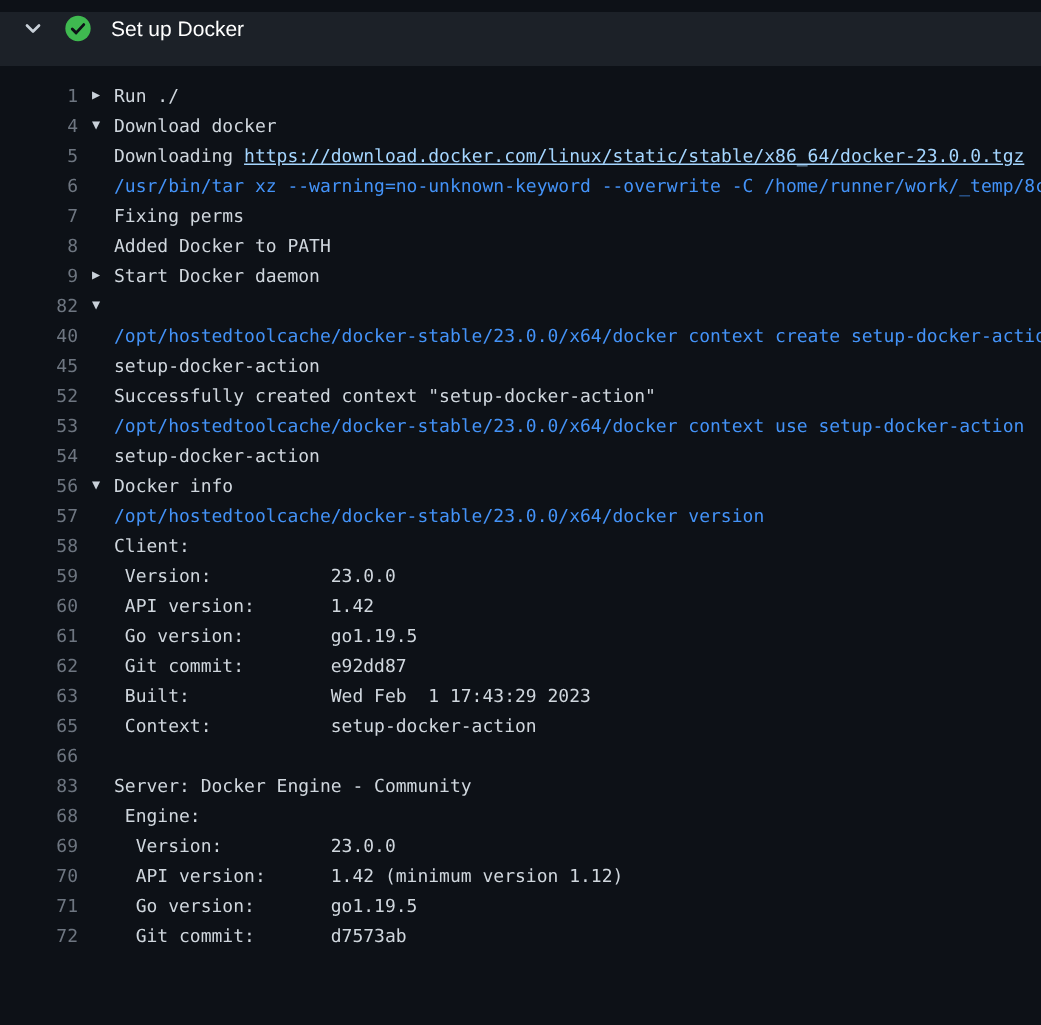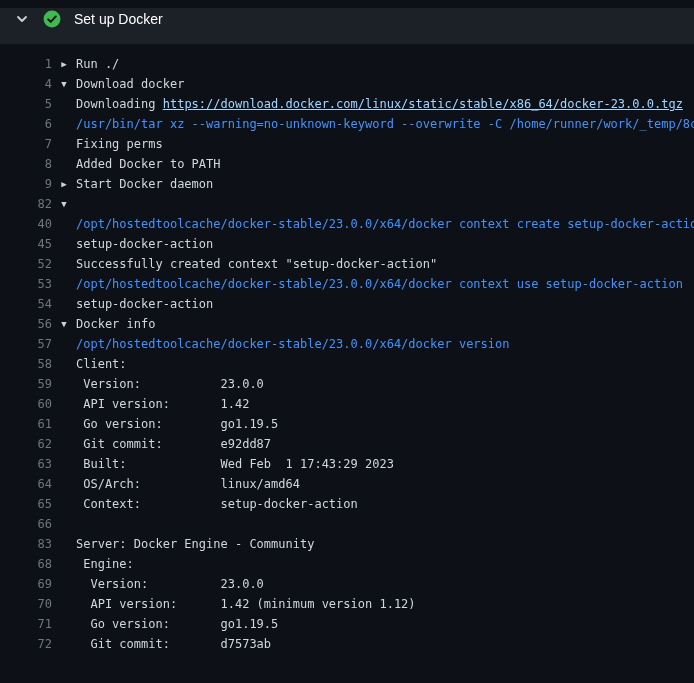--- a/index.html
+++ b/index.html
@@ -87,21 +87,20 @@
       <div class="row"><span class="num">53</span><span class="arrow"></span><span class="content"><span class="seg-command">/opt/hostedtoolcache/docker-stable/23.0.0/x64/docker context use setup-docker-action</span></span></div>
       <div class="row"><span class="num">54</span><span class="arrow"></span><span class="content"><span class="seg-plain">setup-docker-action</span></span></div>
       <div class="row"><span class="num">56</span><span class="arrow">▼</span><span class="content"><span class="seg-plain">Docker info</span></span></div>
       <div class="row"><span class="num">57</span><span class="arrow"></span><span class="content"><span class="seg-command">/opt/hostedtoolcache/docker-stable/23.0.0/x64/docker version</span></span></div>
       <div class="row"><span class="num">58</span><span class="arrow"></span><span class="content"><span class="seg-plain">Client:</span></span></div>
       <div class="row"><span class="num">59</span><span class="arrow"></span><span class="content"><span class="seg-plain"> Version:           23.0.0</span></span></div>
       <div class="row"><span class="num">60</span><span class="arrow"></span><span class="content"><span class="seg-plain"> API version:       1.42</span></span></div>
       <div class="row"><span class="num">61</span><span class="arrow"></span><span class="content"><span class="seg-plain"> Go version:        go1.19.5</span></span></div>
       <div class="row"><span class="num">62</span><span class="arrow"></span><span class="content"><span class="seg-plain"> Git commit:        e92dd87</span></span></div>
       <div class="row"><span class="num">63</span><span class="arrow"></span><span class="content"><span class="seg-plain"> Built:             Wed Feb  1 17:43:29 2023</span></span></div>
-      <div class="row"><span class="num">64</span><span class="arrow"></span><span class="content"><span class="seg-plain"> OS/Arch:           linux/amd64</span></span></div>
       <div class="row"><span class="num">65</span><span class="arrow"></span><span class="content"><span class="seg-plain"> Context:           setup-docker-action</span></span></div>
       <div class="row"><span class="num">66</span><span class="arrow"></span><span class="content"></span></div>
       <div class="row"><span class="num">83</span><span class="arrow"></span><span class="content"><span class="seg-plain">Server: Docker Engine - Community</span></span></div>
       <div class="row"><span class="num">68</span><span class="arrow"></span><span class="content"><span class="seg-plain"> Engine:</span></span></div>
       <div class="row"><span class="num">69</span><span class="arrow"></span><span class="content"><span class="seg-plain">  Version:          23.0.0</span></span></div>
       <div class="row"><span class="num">70</span><span class="arrow"></span><span class="content"><span class="seg-plain">  API version:      1.42 (minimum version 1.12)</span></span></div>
       <div class="row"><span class="num">71</span><span class="arrow"></span><span class="content"><span class="seg-plain">  Go version:       go1.19.5</span></span></div>
       <div class="row"><span class="num">72</span><span class="arrow"></span><span class="content"><span class="seg-plain">  Git commit:       d7573ab</span></span></div>
     </div>
 

